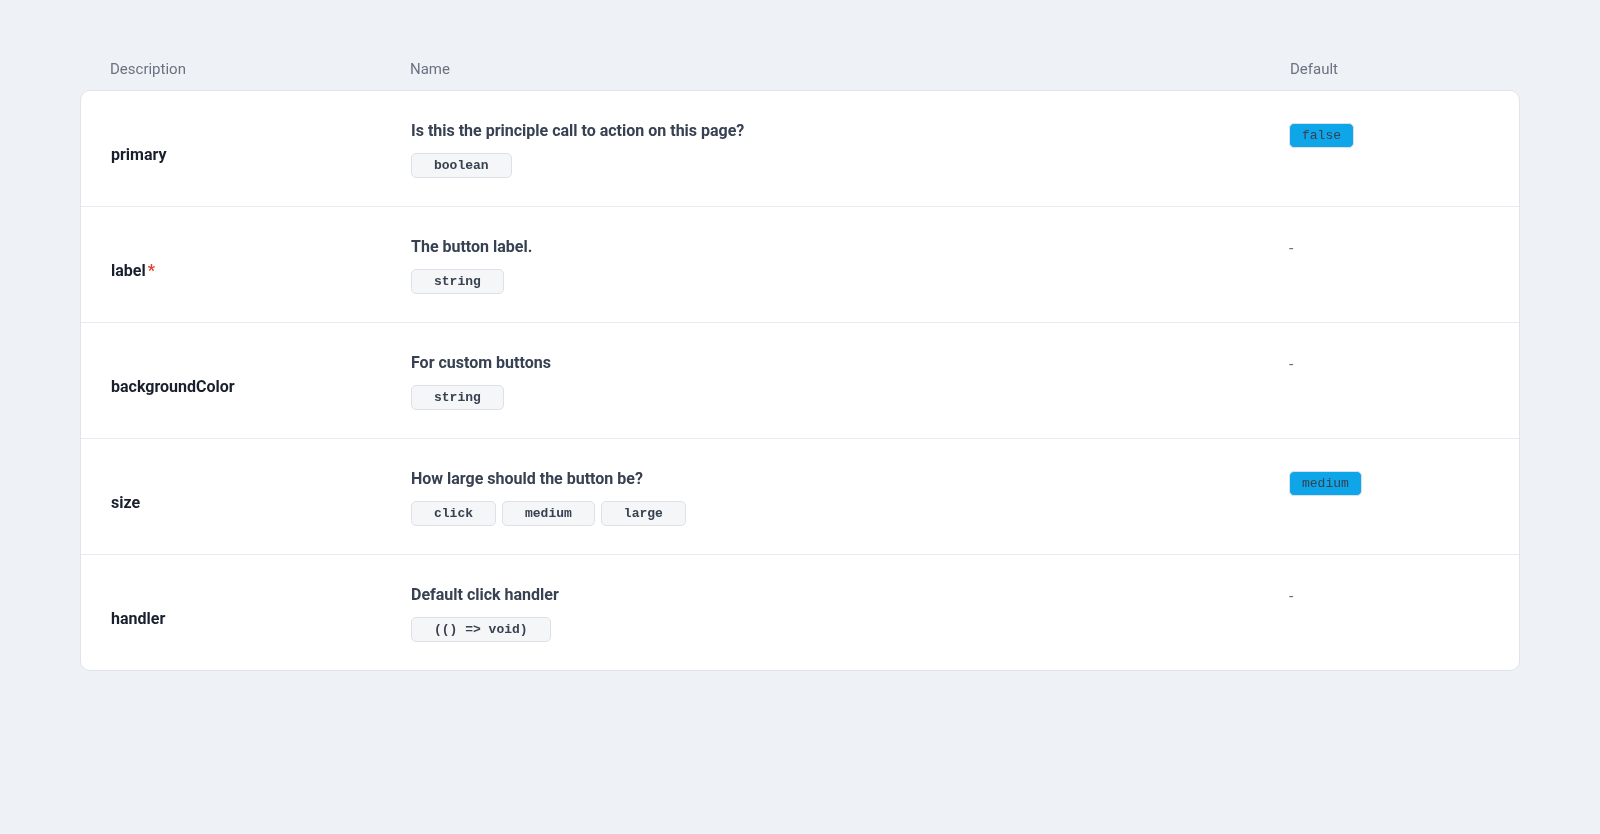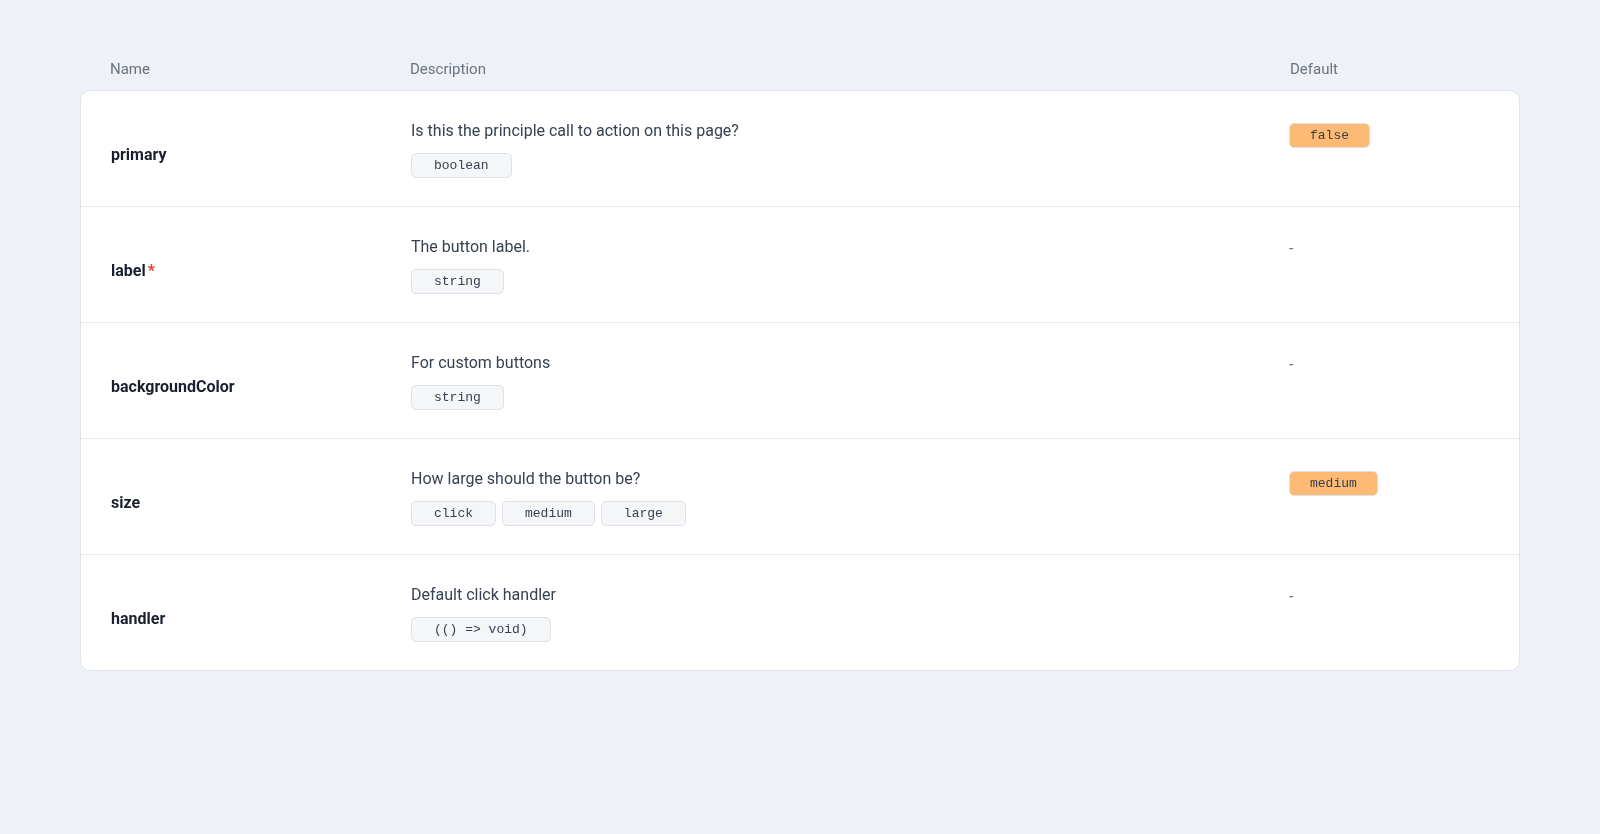--- a/index.html
+++ b/index.html
@@ -69,20 +69,21 @@
     .required-star {
       color: #e53e2f;
       font-size: 16px;
       font-weight: 700;
     }
 
     .description-cell {
       display: flex;
       flex-direction: column;
       gap: 10px;
+      font-weight: bold;
     }
 
     .description-text {
       font-size: 16px;
       color: #374151;
       line-height: 1.5;
     }
 
     .type-badges {
       display: flex;
@@ -102,41 +103,41 @@
     }
 
     .default-cell {
       display: flex;
       align-items: flex-start;
       padding-top: 4px;
     }
 
     .default-badge {
       display: inline-block;
-      padding: 4px 20px;
-      background: #fdba74;
+      padding: 4px 12px;
+      background: #0ea5e9;
       border: 1px solid #dde1e7;
       border-radius: 5px;
       font-family: 'SFMono-Regular', Consolas, 'Liberation Mono', Menlo, monospace;
       font-size: 13px;
       color: #374151;
     }
 
     .default-dash {
       font-size: 16px;
       color: #6b7280;
     }
   </style>
 </head>
 <body>
 
 <div class="container">
   <div class="table-header">
+    <div class="table-header-cell">Description</div>
     <div class="table-header-cell">Name</div>
-    <div class="table-header-cell">Description</div>
     <div class="table-header-cell">Default</div>
   </div>
 
   <div class="props-table">
 
     <div class="table-row">
       <div class="prop-name">
         <span>primary</span>
       </div>
       <div class="description-cell">

